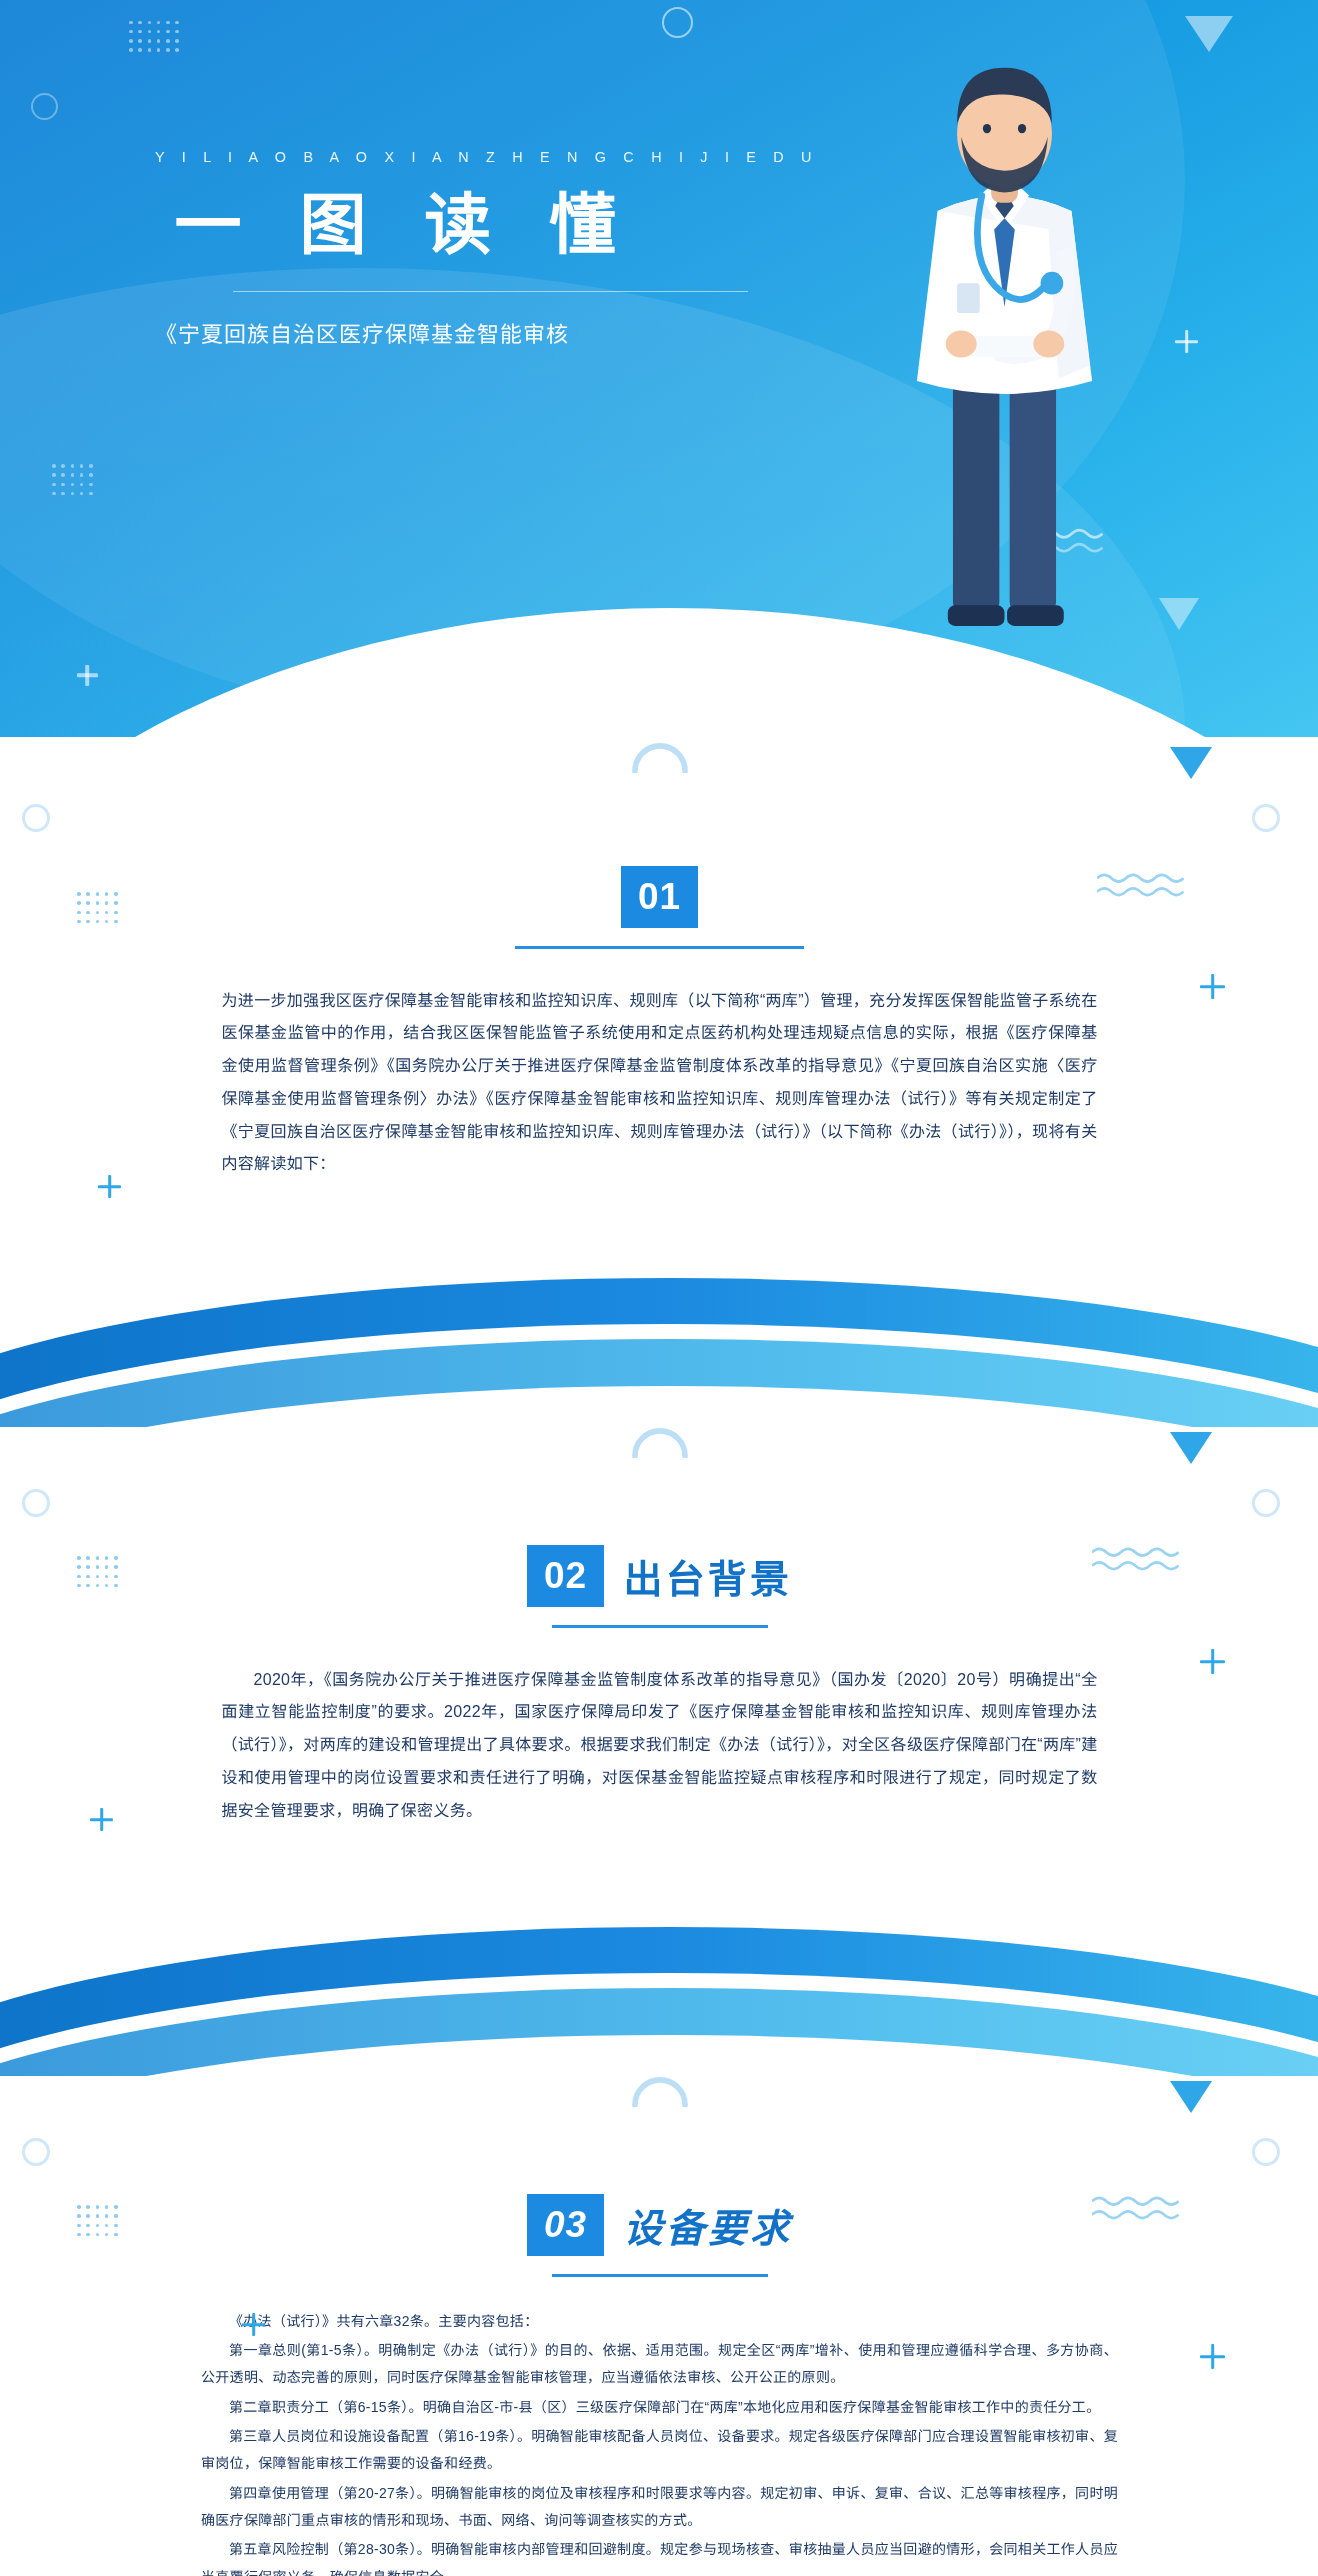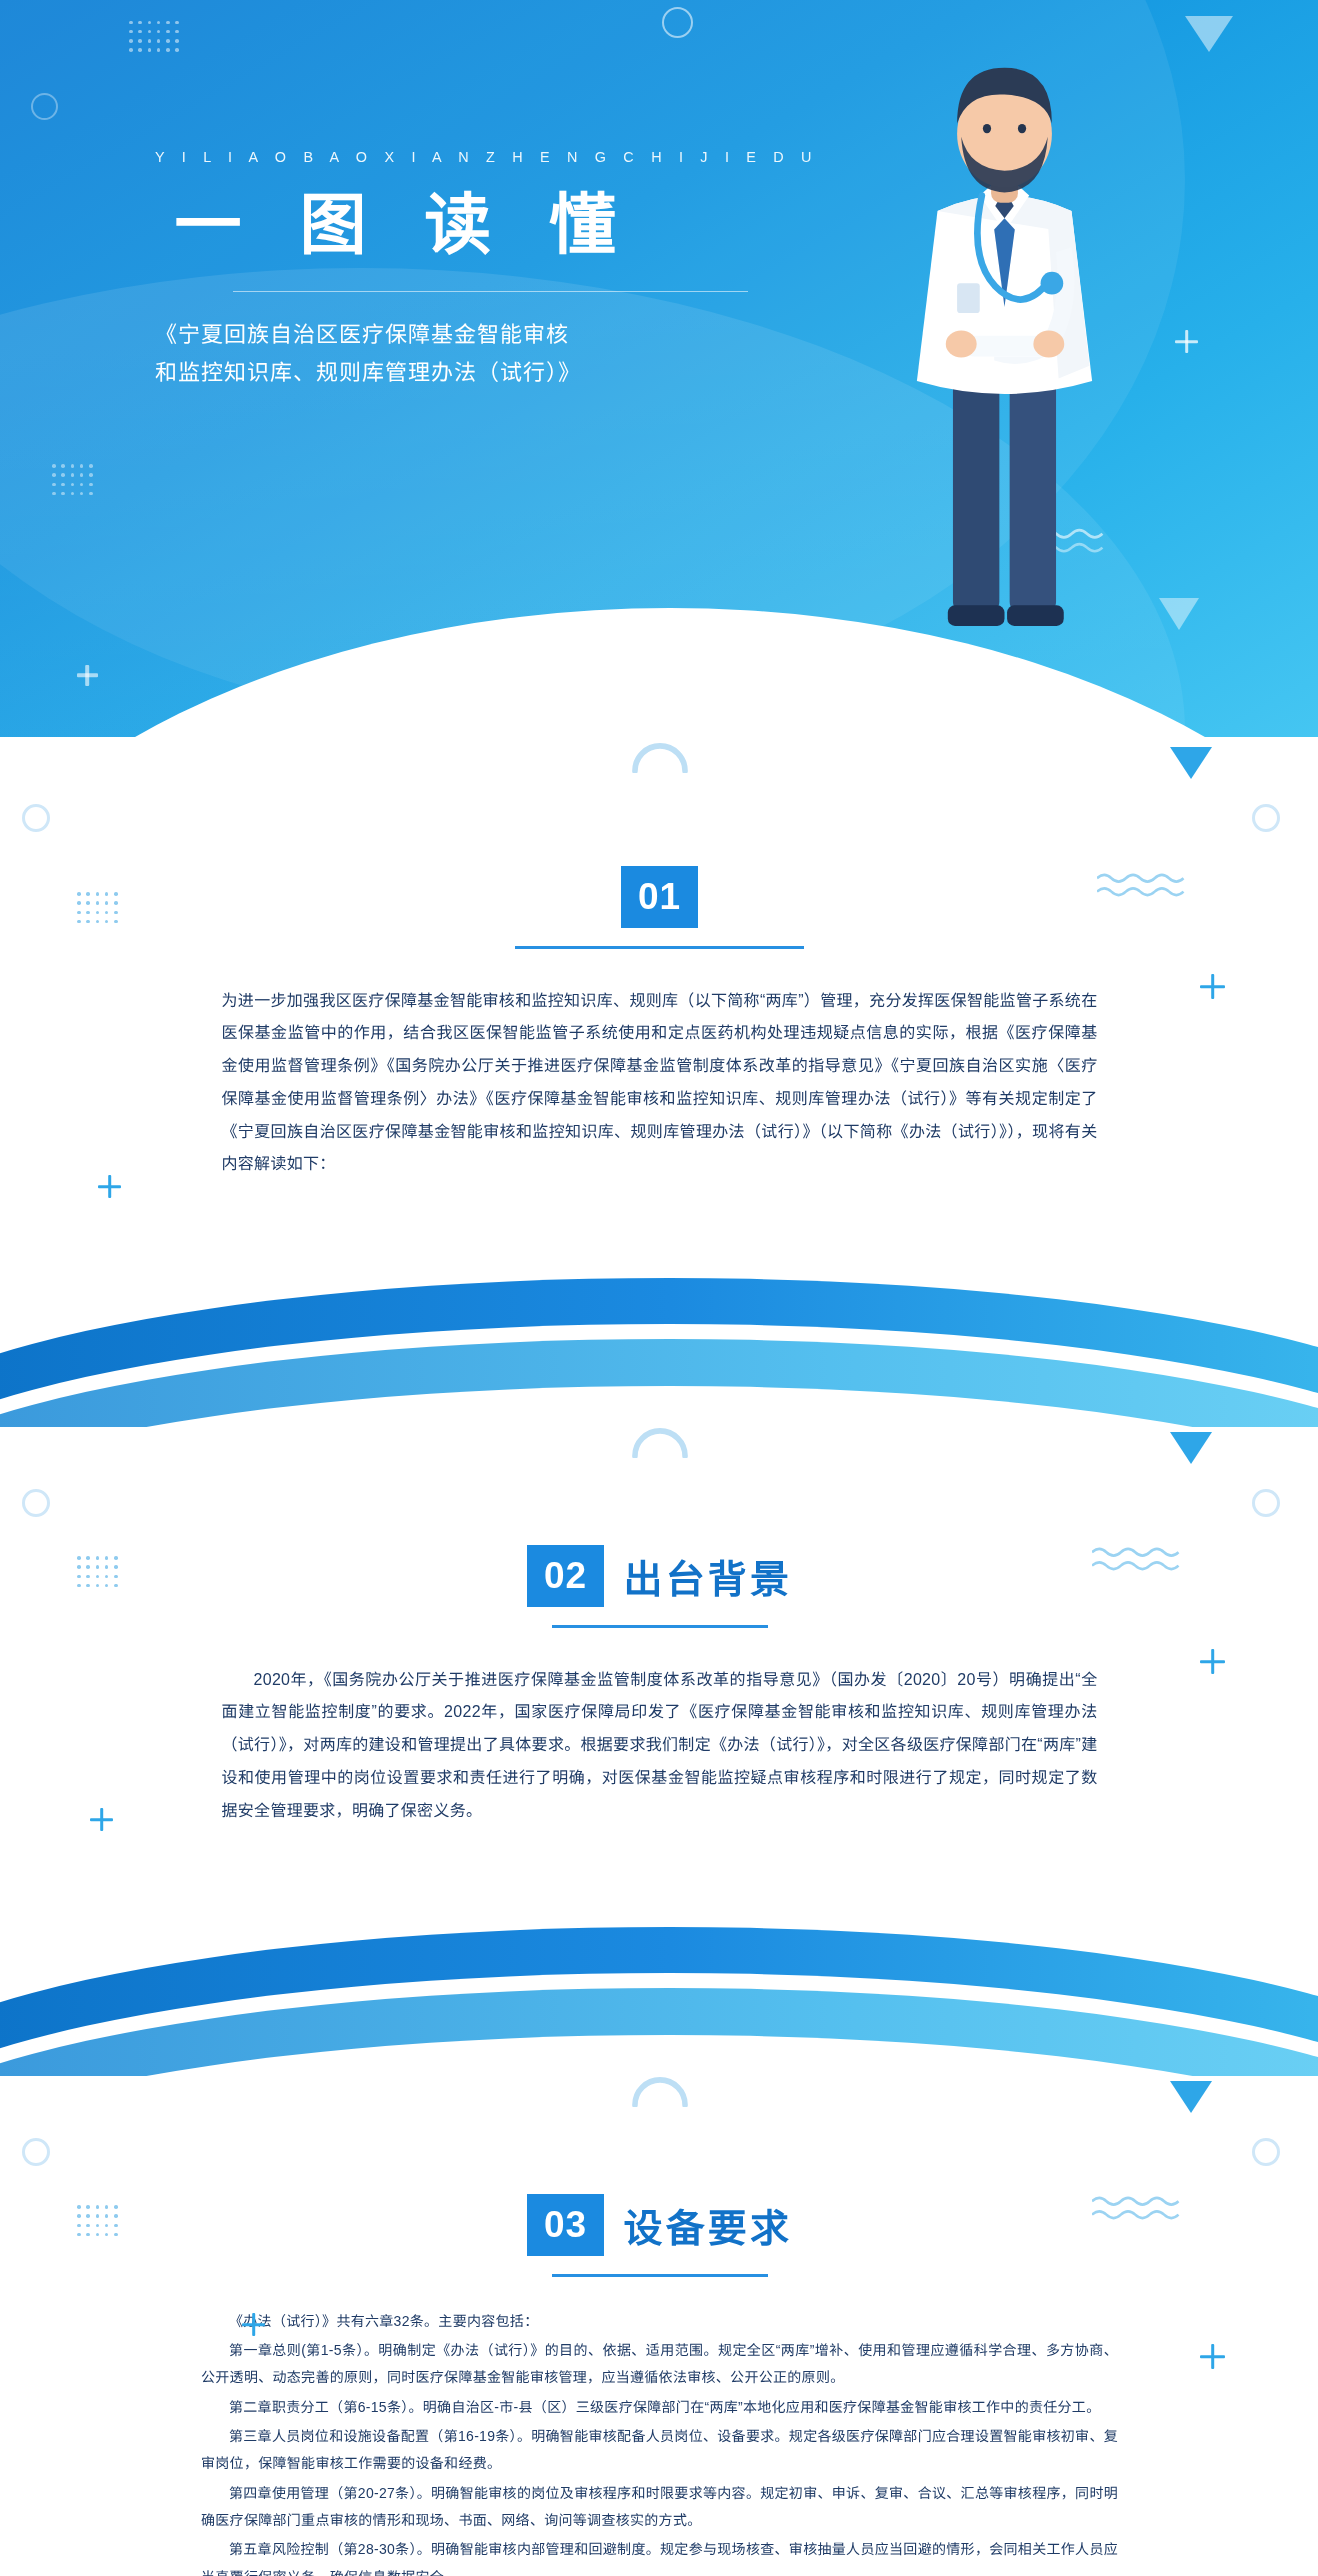--- a/index.html
+++ b/index.html
@@ -247,21 +247,20 @@
   <svg class="wavy" style="left:1010px;top:526px;" width="113" height="31" viewBox="0 0 220 60">
     <path d="M0 15 q15 -14 30 0 t30 0 t30 0 t30 0 t30 0 t30 0" stroke="rgba(255,255,255,.6)" stroke-width="5" fill="none"></path>
     <path d="M0 42 q15 -14 30 0 t30 0 t30 0 t30 0 t30 0 t30 0" stroke="rgba(255,255,255,.45)" stroke-width="5" fill="none"></path>
   </svg>
 
   <div class="hero-content">
     <div class="pinyin">Y I L I A O B A O X I A N Z H E N G C H I J I E D U</div>
     <div class="hero-title">一 图 读 懂</div>
     <div class="hero-divider"></div>
     <div class="hero-sub">《宁夏回族自治区医疗保障基金智能审核</div>
-    <div class="hero-sub">和监控知识库、规则库管理办法（试行）》</div>
   </div>
 
   <svg class="doctor" viewBox="0 0 560 1240">
 
     <rect x="180" y="640" width="90" height="470" rx="22" fill="#2f4a73"></rect>
     <rect x="290" y="640" width="90" height="470" rx="22" fill="#35517d"></rect>
     <rect x="170" y="1095" width="110" height="40" rx="14" fill="#1d3152"></rect>
     <rect x="285" y="1095" width="110" height="40" rx="14" fill="#1d3152"></rect>
 
     <path d="M150 330 q130 -60 260 0 l40 330 q-170 50 -340 0 z" fill="#ffffff"></path>
@@ -440,21 +439,21 @@
       <i style="background:#8ecbef"></i>
       <i style="background:#8ecbef"></i>
       <i style="background:#8ecbef"></i>
       <i style="background:#8ecbef"></i>
   </div>
   <svg class="wavy" style="left:1092px;top:118px;" width="103" height="29" viewBox="0 0 200 56">
     <path d="M0 14 q14 -13 28 0 t28 0 t28 0 t28 0 t28 0 t28 0" stroke="#9bd3f2" stroke-width="5" fill="none"></path>
     <path d="M0 40 q14 -13 28 0 t28 0 t28 0 t28 0 t28 0 t28 0" stroke="#9bd3f2" stroke-width="5" fill="none"></path>
   </svg>
 
-  <div class="sec-head" style="padding-top:118px;">
+  <div class="sec-head" style="padding-top:118px;font-style:italic;">
     <div class="num-box">03</div>
     <div class="sec-title">设备要求</div>
   </div>
   <div class="sec-underline" style="width:216px;"></div>
 
   <div class="body-text small" style="width:917px;margin-top:31px;">
     <p style="text-indent:28px;">《办法（试行）》共有六章32条。主要内容包括：</p>
     <p style="text-indent:28px;">第一章总则(第1-5条）。明确制定《办法（试行）》的目的、依据、适用范围。规定全区“两库”增补、使用和管理应遵循科学合理、多方协商、公开透明、动态完善的原则，同时医疗保障基金智能审核管理，应当遵循依法审核、公开公正的原则。</p>
     <p style="text-indent:28px;">第二章职责分工（第6-15条）。明确自治区-市-县（区）三级医疗保障部门在“两库”本地化应用和医疗保障基金智能审核工作中的责任分工。</p>
     <p style="text-indent:28px;">第三章人员岗位和设施设备配置（第16-19条）。明确智能审核配备人员岗位、设备要求。规定各级医疗保障部门应合理设置智能审核初审、复审岗位，保障智能审核工作需要的设备和经费。</p>

